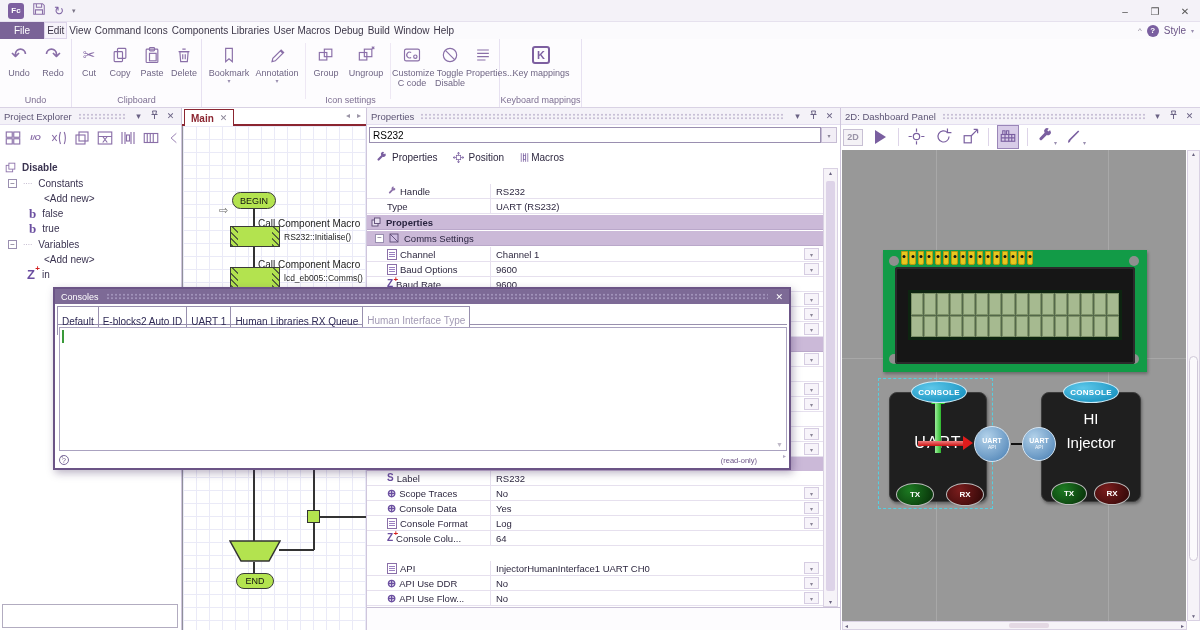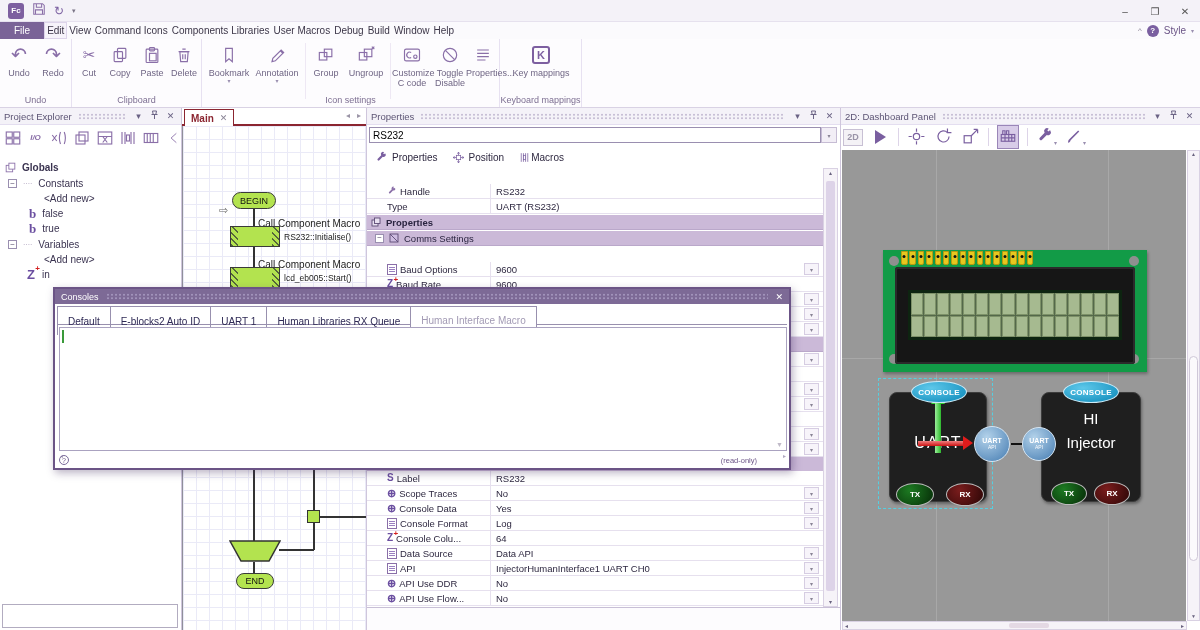--- a/index.html
+++ b/index.html
@@ -50,21 +50,21 @@
   .pname{width:124px;display:flex;align-items:center;gap:3px;padding-left:20px;border-right:1px solid #e6e0ee;height:100%;overflow:hidden}
   .pval{flex:1;padding-left:5px;overflow:hidden;white-space:nowrap}
   .dd{position:absolute;right:4px;top:1px;width:15px;height:12px;background:#f7f4fa;border:1px solid #d6cde2;font-size:6px;color:#8a8496;display:flex;align-items:center;justify-content:center}
   .psec{position:absolute;left:0;width:456px;height:15px;background:#cbb9d8;display:flex;align-items:center;gap:4px;padding-left:3px;font-size:9.5px;font-weight:bold;color:#2a2440;border-bottom:1px solid #baa8ca}
   .picz{font-weight:bold;color:#6b4fa0;font-size:10px;position:relative;line-height:1}
   .plus{position:absolute;top:-3px;right:-5px;color:#d42020;font-size:8px;font-weight:bold}
   .listic{width:10px;height:11px;border:1px solid #8a6fa8;background:#fff;display:flex;flex-direction:column;justify-content:space-evenly;padding:1px}
   .listic i{display:block;height:1px;background:#9a7fc0}
   
   .dlg{position:absolute;left:53px;top:287px;width:738px;height:183px;background:#fff;border:2px solid #6b5486;box-shadow:2px 3px 8px rgba(60,40,90,.35);z-index:40}
-  .dtab{padding:2px 10px;border-right:1px solid #9890ae;border-top:1px solid #9890ae;display:flex;align-items:center;font-size:10px;color:#2f2a55;height:29px}
+  .dtab{padding:2px 4px;border-right:1px solid #9890ae;border-top:1px solid #9890ae;display:flex;align-items:center;font-size:10px;color:#2f2a55;height:29px}
   
   .dtb{position:absolute;top:17px;left:2px;height:24px;display:flex;align-items:center;gap:8px}
   .dtb svg{stroke:#7a5fa0;fill:none;stroke-width:1.5}
   .canvas2d{position:absolute;left:1px;top:42px;width:344px;height:471px;background:#989898;overflow:hidden}
   .gline{position:absolute;background:#a8a8a8}
   .console-badge{position:absolute;background:radial-gradient(ellipse at 35% 30%,#5ec8ea,#1e97c4 75%);border:1px solid #cdeaf6;border-radius:50%;color:#fff;font-weight:bold;font-size:8px;display:flex;align-items:center;justify-content:center;letter-spacing:.3px;z-index:3}
   .api{position:absolute;background:radial-gradient(circle at 35% 30%,#b3d2ea,#5d8fbe 78%);border:1px solid #d5e5f2;border-radius:50%;color:#fff;display:flex;flex-direction:column;align-items:center;justify-content:center;line-height:1.1;z-index:3}
   .pill{position:absolute;border-radius:50%;display:flex;align-items:center;justify-content:center;color:#fff;font-weight:bold;font-size:8px;border:1px solid #bbb;z-index:3}
   .pin{position:relative;background:#e7c71f;border:1px solid #b89a10;border-radius:0 0 2px 2px}
   .pin::after{content:"";position:absolute;left:50%;top:3px;transform:translateX(-50%);width:3px;height:3px;border-radius:50%;background:#111}
@@ -264,21 +264,21 @@
         <svg width="14" height="16" viewBox="0 0 24 24">
           <path d="M16 4 l-9 8 9 8"></path>
         </svg>
       </span>
   </div>
   <div class="trow" style="top:52px;padding-left:4px;gap:5px">
     <svg width="13" height="13" viewBox="0 0 24 24">
         <rect x="4" y="8" width="12" height="12" stroke="#8a6fa8" fill="#fff" stroke-width="1.6"></rect>
         <rect x="9" y="4" width="11" height="11" stroke="#8a6fa8" fill="#fff" stroke-width="1.6"></rect>
       </svg>
-    <b>Globals</b>
+    <b>Disable</b>
     </div>
   <div class="trow" style="top:68px;padding-left:8px;gap:6px">
     <span class="expbox">−</span>
       <span style="color:#b0a4c0;font-size:7px">····</span>
       <span>Constants</span>
     </div>
   <div class="trow" style="top:83px;padding-left:44px">
       <span>&lt;Add new&gt;</span>
     </div>
   <div class="trow" style="top:98px;padding-left:29px;gap:6px">
@@ -327,21 +327,21 @@
         <div style="flex:1"></div>
         <div class="hatch"></div>
       </div>
     <div class="flbl" style="left:101px;top:106px;font-size:8.5px">RS232::Initialise()</div>
     <div class="flbl" style="left:75px;top:133px">Call Component Macro</div>
     <div class="fbox" style="left:47px;top:141px;width:50px;height:21px">
         <div class="hatch"></div>
         <div style="flex:1"></div>
         <div class="hatch"></div>
       </div>
-    <div class="flbl" style="left:101px;top:147px;font-size:8.5px">lcd_eb005::Start()</div>
+    <div class="flbl" style="left:101px;top:147px;font-size:8.5px">lcd_eb005::Comms()</div>
 
     <div class="fline" style="left:130px;top:340px;width:1.5px;height:44px"></div>
     <div class="p" style="left:124px;top:384px;width:13px;height:13px;background:#b3e34f;border:1.5px solid #333"></div>
     <div class="fline" style="left:137px;top:390px;width:47px;height:1.5px"></div>
     <div class="fline" style="left:130px;top:397px;width:1.5px;height:27px"></div>
     <div class="fline" style="left:96px;top:423px;width:35px;height:1.5px"></div>
     <svg class="p" style="left:46px;top:414px" width="52" height="23">
         <polygon points="1,1 51,1 40,21 12,21" fill="#b3e34f" stroke="#333" stroke-width="1.5"></polygon>
       </svg>
     <div class="fline" style="left:70px;top:436px;width:1.5px;height:12px"></div>
@@ -409,20 +409,32 @@
     <span>Properties</span>
     </div>
   <div class="psec" style="top:123px;padding-left:8px;font-weight:normal">
     <span class="expbox">−</span>
     <svg width="12" height="12" viewBox="0 0 24 24">
         <rect x="4" y="4" width="16" height="16" stroke="#5c4a74" fill="#cdbce0" stroke-width="1.8"></rect>
         <path d="M4 4 L20 20" stroke="#5c4a74" stroke-width="1.8"></path>
       </svg>
     <span>Comms Settings</span>
     </div>
+  <div class="prow" style="top:139px">
+    <div class="pname">
+        <span class="listic">
+          <i></i>
+          <i></i>
+          <i></i>
+        </span>
+        <span>Channel</span>
+      </div>
+    <div class="pval">Channel 1</div>
+      <div class="dd">▾</div>
+    </div>
   <div class="prow" style="top:154px">
     <div class="pname">
         <span class="listic">
           <i></i>
           <i></i>
           <i></i>
         </span>
         <span>Baud Options</span>
       </div>
     <div class="pval">9600</div>
@@ -523,32 +535,20 @@
       </div>
     <div class="pval">Log</div>
       <div class="dd">▾</div>
     </div>
   <div class="prow" style="top:423px">
     <div class="pname">
         <span class="picz">Z<span class="plus">+</span></span>
         <span>Console Colu...</span>
       </div>
     <div class="pval">64</div>
-    </div>
-  <div class="prow" style="top:438px">
-    <div class="pname">
-        <span class="listic">
-          <i></i>
-          <i></i>
-          <i></i>
-        </span>
-        <span>Data Source</span>
-      </div>
-    <div class="pval">Data API</div>
-      <div class="dd">▾</div>
     </div>
   <div class="prow" style="top:453px">
     <div class="pname">
         <span class="listic">
           <i></i>
           <i></i>
           <i></i>
         </span>
         <span>API</span>
       </div>
@@ -746,21 +746,21 @@
   <div style="height:15px;background:#7d6a96;display:flex;align-items:center;padding:0 6px;gap:4px">
     <span style="color:#fff;font-size:9px">Consoles</span>
     <span class="dots" style="background-image:radial-gradient(#a193ba 0.9px,transparent 1px)"></span>
     <span style="color:#fff;font-size:9px">✕</span>
   </div>
   <div style="display:flex;height:19px;border-bottom:1px solid #9890ae;margin:2px 2px 0 2px">
     <div class="dtab" style="border-left:1px solid #9890ae">Default</div>
     <div class="dtab">E-blocks2 Auto ID</div>
     <div class="dtab">UART 1</div>
     <div class="dtab">Human Libraries RX Queue</div>
-    <div class="dtab" style="color:#a29ab4;background:#fff;margin-bottom:-1px;border-bottom:1px solid #fff">Human Interface Macro</div>
+    <div class="dtab" style="color:#a29ab4;background:#fff;margin-bottom:-1px;border-bottom:1px solid #fff">Human Interface Type</div>
   </div>
   <div style="position:absolute;left:4px;top:38px;width:728px;height:124px;border:1px solid #aaa2c0;background:#fff">
     <div style="position:absolute;left:2px;top:2px;width:2px;height:13px;background:#3a9a3a"></div>
     <span style="position:absolute;right:3px;bottom:2px;color:#c0bac8;font-size:7px">▼</span>
   </div>
   <div style="position:absolute;left:4px;top:163px;width:728px;height:9px">
     <span style="position:absolute;left:1px;top:0;font-size:6px;color:#b0a8c0">◂</span>
     <span style="position:absolute;right:1px;top:0;font-size:6px;color:#b0a8c0">▸</span>
   </div>
   <div style="position:absolute;left:4px;bottom:1px;right:4px;height:11px">

